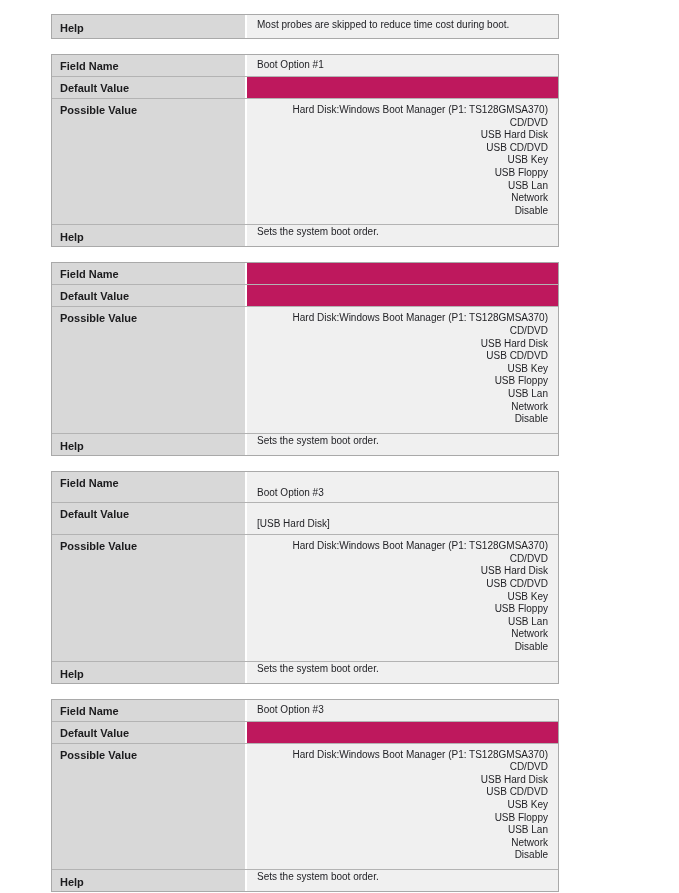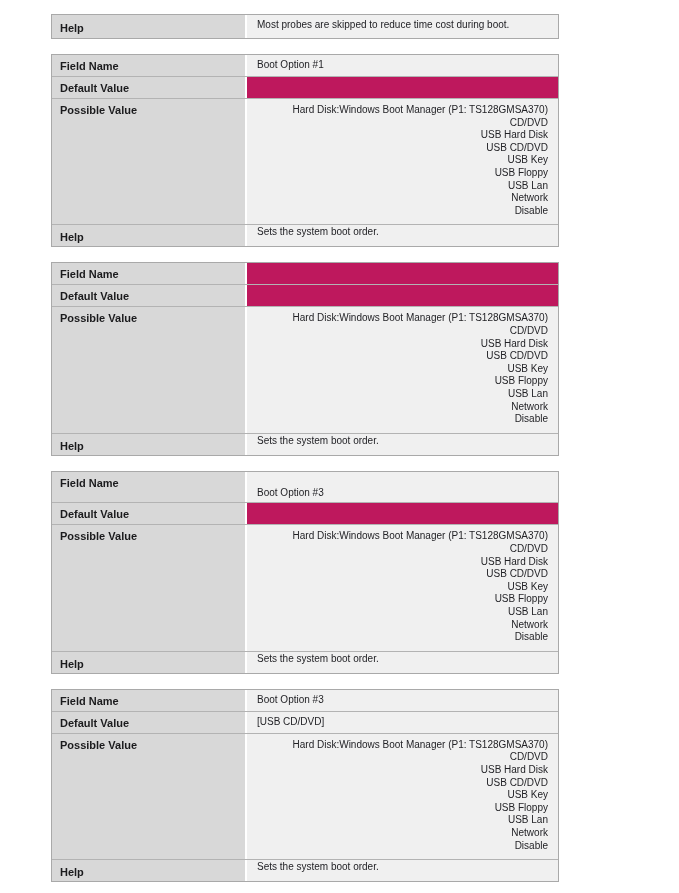--- a/index.html
+++ b/index.html
@@ -125,20 +125,21 @@
     </div>
   </div>
 
   <div class="tbl boot-tbl shift-up">
     <div class="row simple fn-row">
       <div class="cell label">Field Name</div>
       <div class="cell value">Boot Option #3</div>
     </div>
     <div class="row simple dv-row">
       <div class="cell label">Default Value</div>
+      <div class="cell value">[USB Hard Disk]</div>
     </div>
     <div class="row pv-row">
       <div class="cell label">Possible Value</div>
       <div class="cell value">
             <div class="pv-line">Hard Disk:Windows Boot Manager (P1: TS128GMSA370)</div>
             <div class="pv-line">CD/DVD</div>
             <div class="pv-line">USB Hard Disk</div>
             <div class="pv-line">USB CD/DVD</div>
             <div class="pv-line">USB Key</div>
             <div class="pv-line">USB Floppy</div>
@@ -153,21 +154,20 @@
     </div>
   </div>
 
   <div class="tbl boot-tbl">
     <div class="row simple fn-row">
       <div class="cell label">Field Name</div>
       <div class="cell value">Boot Option #3</div>
     </div>
     <div class="row simple dv-row">
       <div class="cell label">Default Value</div>
-      <div class="cell value">[USB CD/DVD]</div>
     </div>
     <div class="row pv-row">
       <div class="cell label">Possible Value</div>
       <div class="cell value">
             <div class="pv-line">Hard Disk:Windows Boot Manager (P1: TS128GMSA370)</div>
             <div class="pv-line">CD/DVD</div>
             <div class="pv-line">USB Hard Disk</div>
             <div class="pv-line">USB CD/DVD</div>
             <div class="pv-line">USB Key</div>
             <div class="pv-line">USB Floppy</div>

